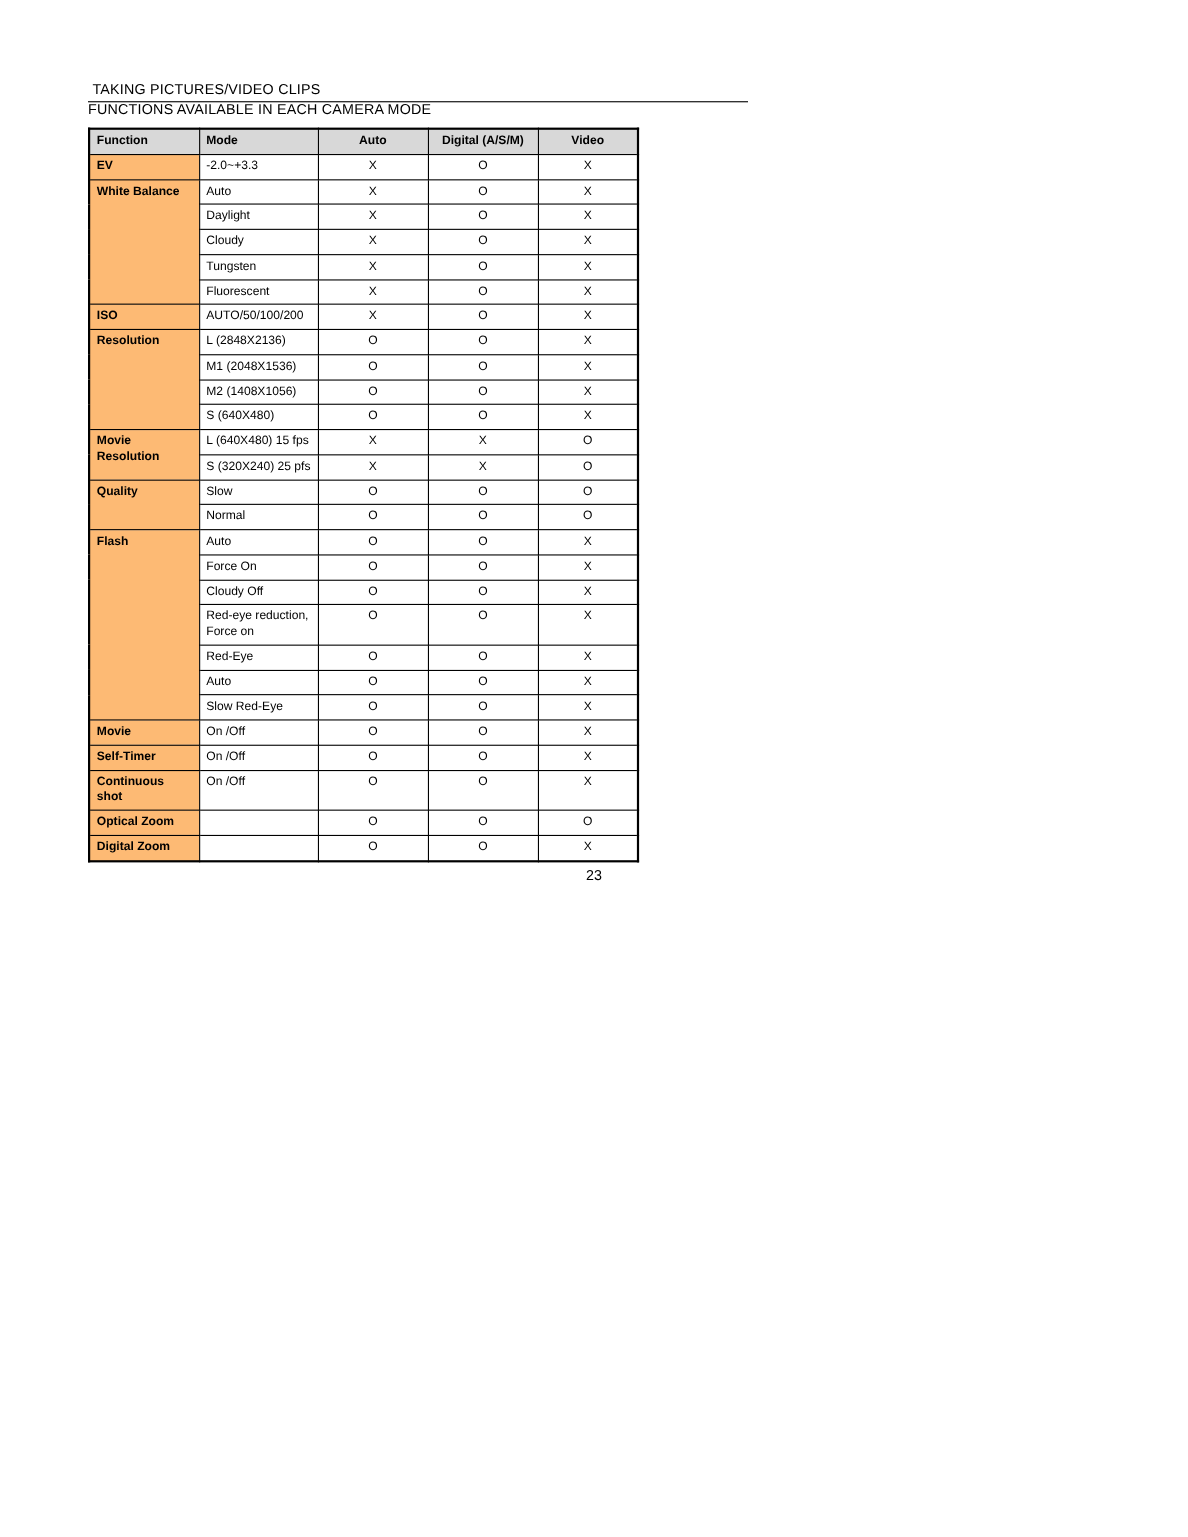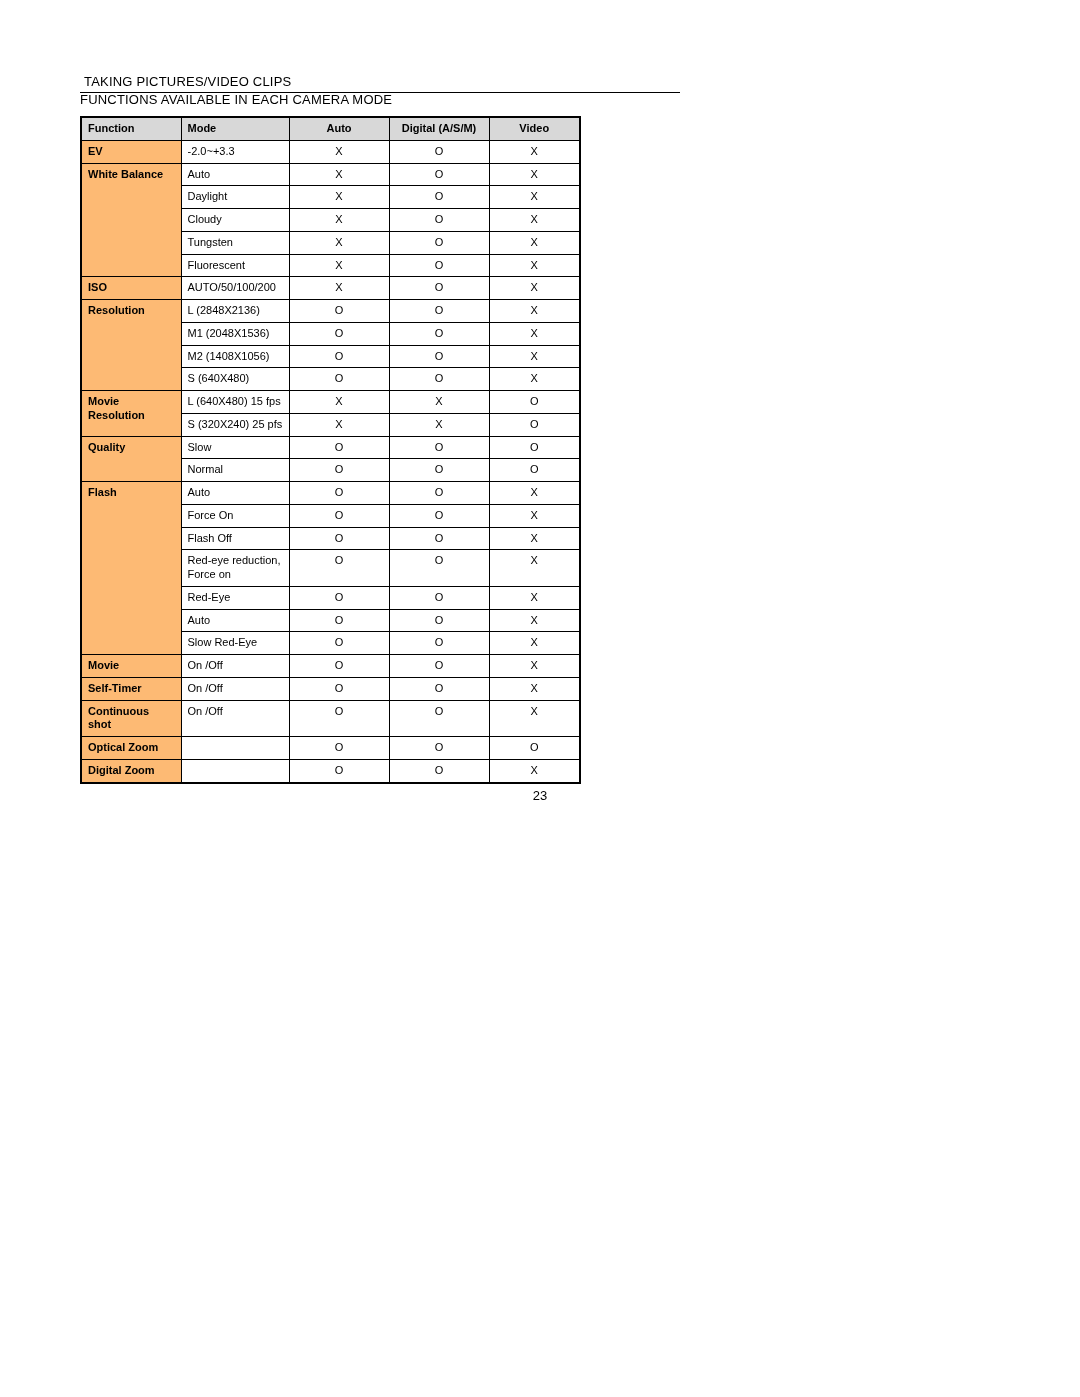--- a/index.html
+++ b/index.html
@@ -215,21 +215,21 @@
             <td class="center">O</td>
             <td class="center">X</td>
           </tr>
           <tr>
             <td>Force On</td>
             <td class="center">O</td>
             <td class="center">O</td>
             <td class="center">X</td>
           </tr>
           <tr>
-            <td>Flash Off</td>
+            <td>Cloudy Off</td>
             <td class="center">O</td>
             <td class="center">O</td>
             <td class="center">X</td>
           </tr>
           <tr>
             <td>Red-eye reduction, Force on</td>
             <td class="center">O</td>
             <td class="center">O</td>
             <td class="center">X</td>
           </tr>

